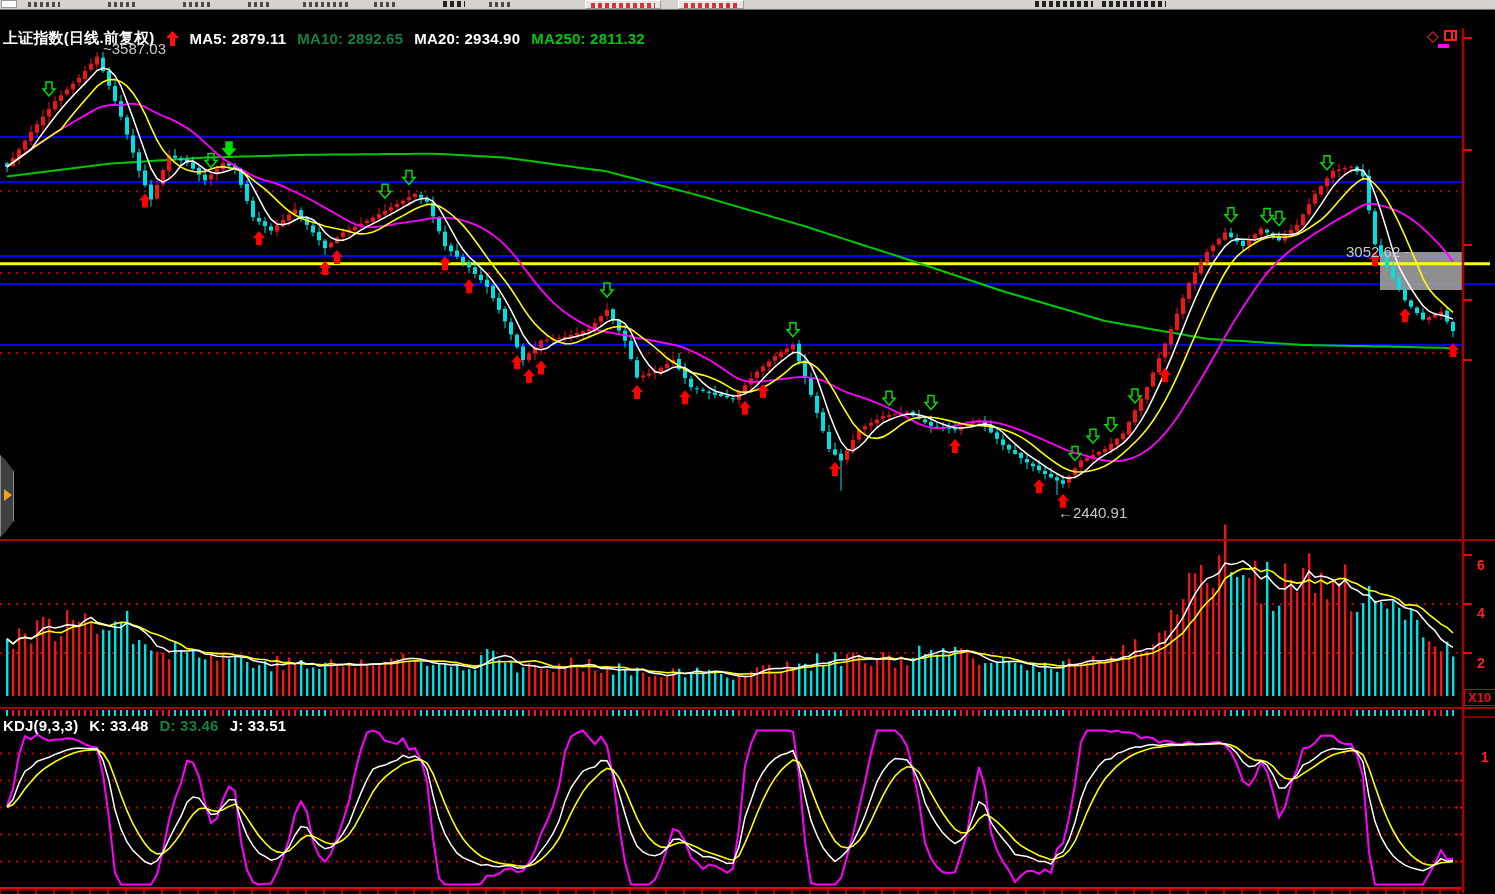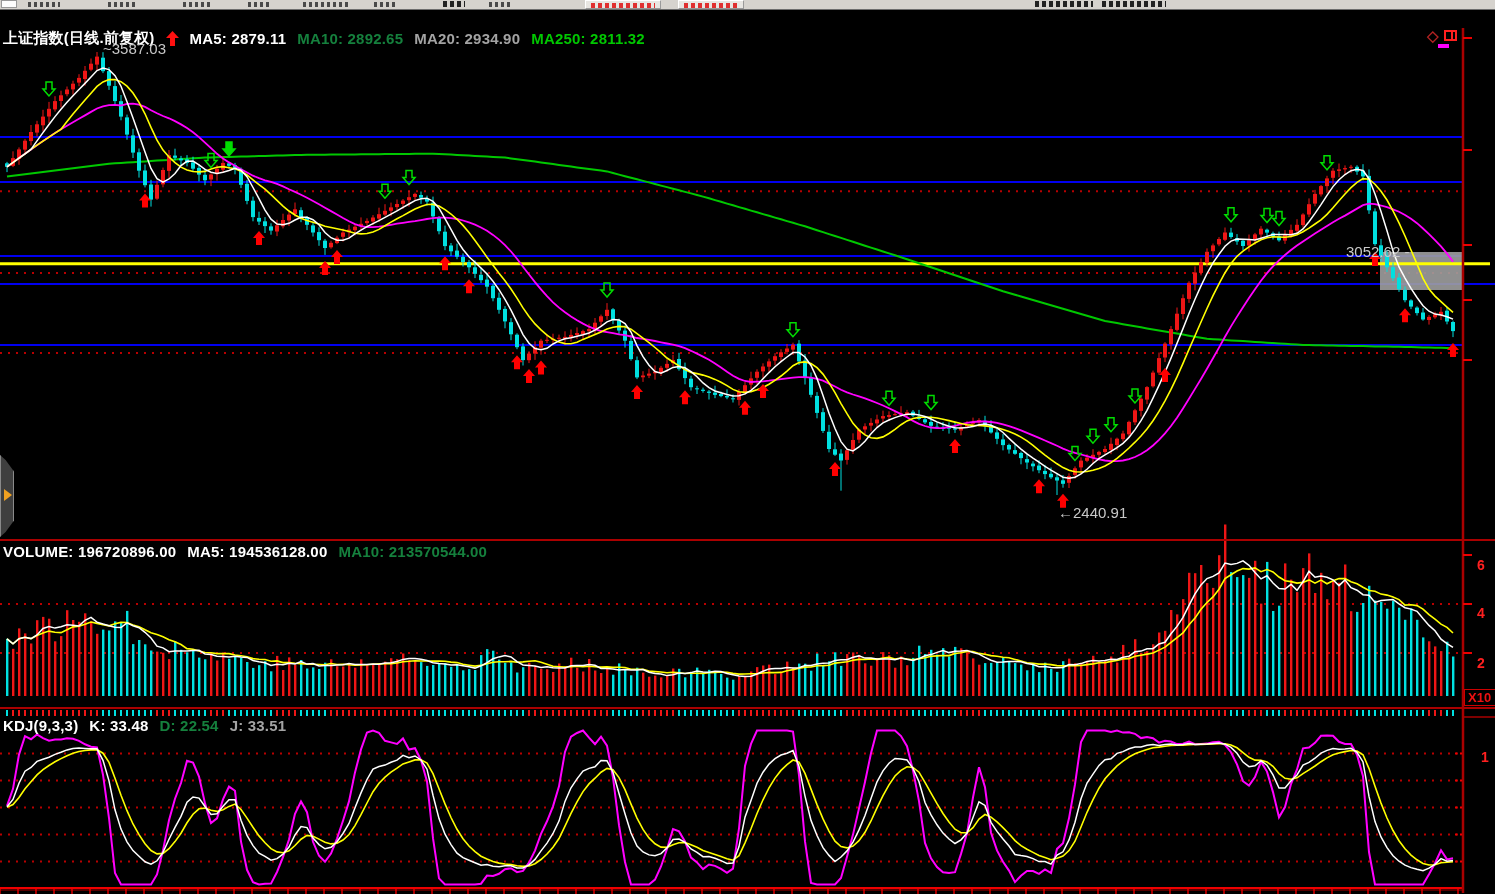--- a/index.html
+++ b/index.html
@@ -9,21 +9,21 @@
   .smudge{position:absolute;top:2px;height:5px;background:repeating-linear-gradient(90deg,#4a4a4a 0 3px,rgba(0,0,0,0) 3px 6px);}
   .smudge-dark{position:absolute;top:1px;height:6px;background:repeating-linear-gradient(90deg,#222 0 4px,rgba(0,0,0,0) 4px 7px);}
   .tb-btn{position:absolute;top:0;height:9px;background:#e8e6e2;border:1px solid #9a9a9a;border-top-color:#fff;border-left-color:#fff;box-sizing:border-box;}
   .red-smudge{position:absolute;left:5px;right:5px;top:2px;height:5px;background:repeating-linear-gradient(90deg,#e03030 0 4px,rgba(0,0,0,0) 4px 7px);}
   #stage{position:absolute;left:0;top:10px;width:1495px;height:644px;background:#000;}
   #chart{position:absolute;left:0;top:0;}
   .hdr{position:absolute;display:flex;align-items:center;gap:11px;font-weight:bold;font-size:15px;white-space:nowrap;letter-spacing:0.2px;}
   #main-header{left:3px;top:19px;}
   #vol-header{left:3px;top:533px;}
   #kdj-header{left:3px;top:707px;}
-  .c-white{color:#ffffff}.c-yellow{color:#15803d}.c-magenta{color:#a3a3a3}.c-green{color:#00c800}
+  .c-white{color:#ffffff}.c-yellow{color:#15803d}.c-magenta{color:#ffffff}.c-green{color:#00c800}
   .anno{position:absolute;color:#c8c8c8;font-size:15px;font-weight:normal;white-space:nowrap;}
   .axis-lab{position:absolute;color:#ff2020;font-size:14px;font-weight:bold;}
   #x10-box{position:absolute;left:1464px;top:679px;width:40px;height:17px;border:1px solid #cc0000;color:#ee1111;
     font-size:13px;font-weight:bold;padding-left:3px;line-height:16px;box-sizing:border-box;}
   #left-tab{position:absolute;left:0;top:445px;width:14px;height:82px;background:#3f3f3f;border:1px solid #8a8a8a;box-sizing:border-box;
     clip-path:polygon(0 0,40% 6%,100% 20%,100% 80%,40% 94%,0 100%);}
   .tab-arrow{position:absolute;left:3px;top:33px;width:0;height:0;border-top:6px solid transparent;border-bottom:6px solid transparent;border-left:8px solid #f0a020;}
   #diamond-icon{position:absolute;left:1427px;top:17px;color:#b22222;font-size:15px;font-weight:bold;}
   #win-icon{position:absolute;left:1444px;top:20px;width:13px;height:11px;border:2px solid #ff2020;box-sizing:border-box;}
   #win-icon div{position:absolute;right:2px;top:0;width:2px;height:100%;background:#ff2020;}
@@ -1208,31 +1208,26 @@
   <span id="diamond-icon">◇</span>
   <div id="win-icon">
       <div></div>
     </div>
   <div id="magenta-dash"></div>
 
   <div id="left-tab">
     <div class="tab-arrow"></div>
   </div>
 
-  <div id="vol-header" class="hdr">
-    <span class="c-white">VOLUME: 196720896.00</span>
-    <span class="c-white">MA5: 194536128.00</span>
-    <span class="c-yellow">MA10: 213570544.00</span>
-  </div>
 
   <div class="axis-lab" style="left:1477px;top:547px">6</div>
   <div class="axis-lab" style="left:1477px;top:595px">4</div>
   <div class="axis-lab" style="left:1477px;top:645px">2</div>
   <div id="x10-box">X10</div>
 
   <div id="kdj-header" class="hdr">
     <span class="c-white">KDJ(9,3,3)</span>
     <span class="c-white">K: 33.48</span>
-    <span class="c-yellow">D: 22.54</span>
+    <span class="c-yellow">D: 33.46</span>
     <span class="c-magenta">J: 33.51</span>
   </div>
   <div class="axis-lab" style="left:1481px;top:739px">1</div>
 </div>
 
 </body></html>

